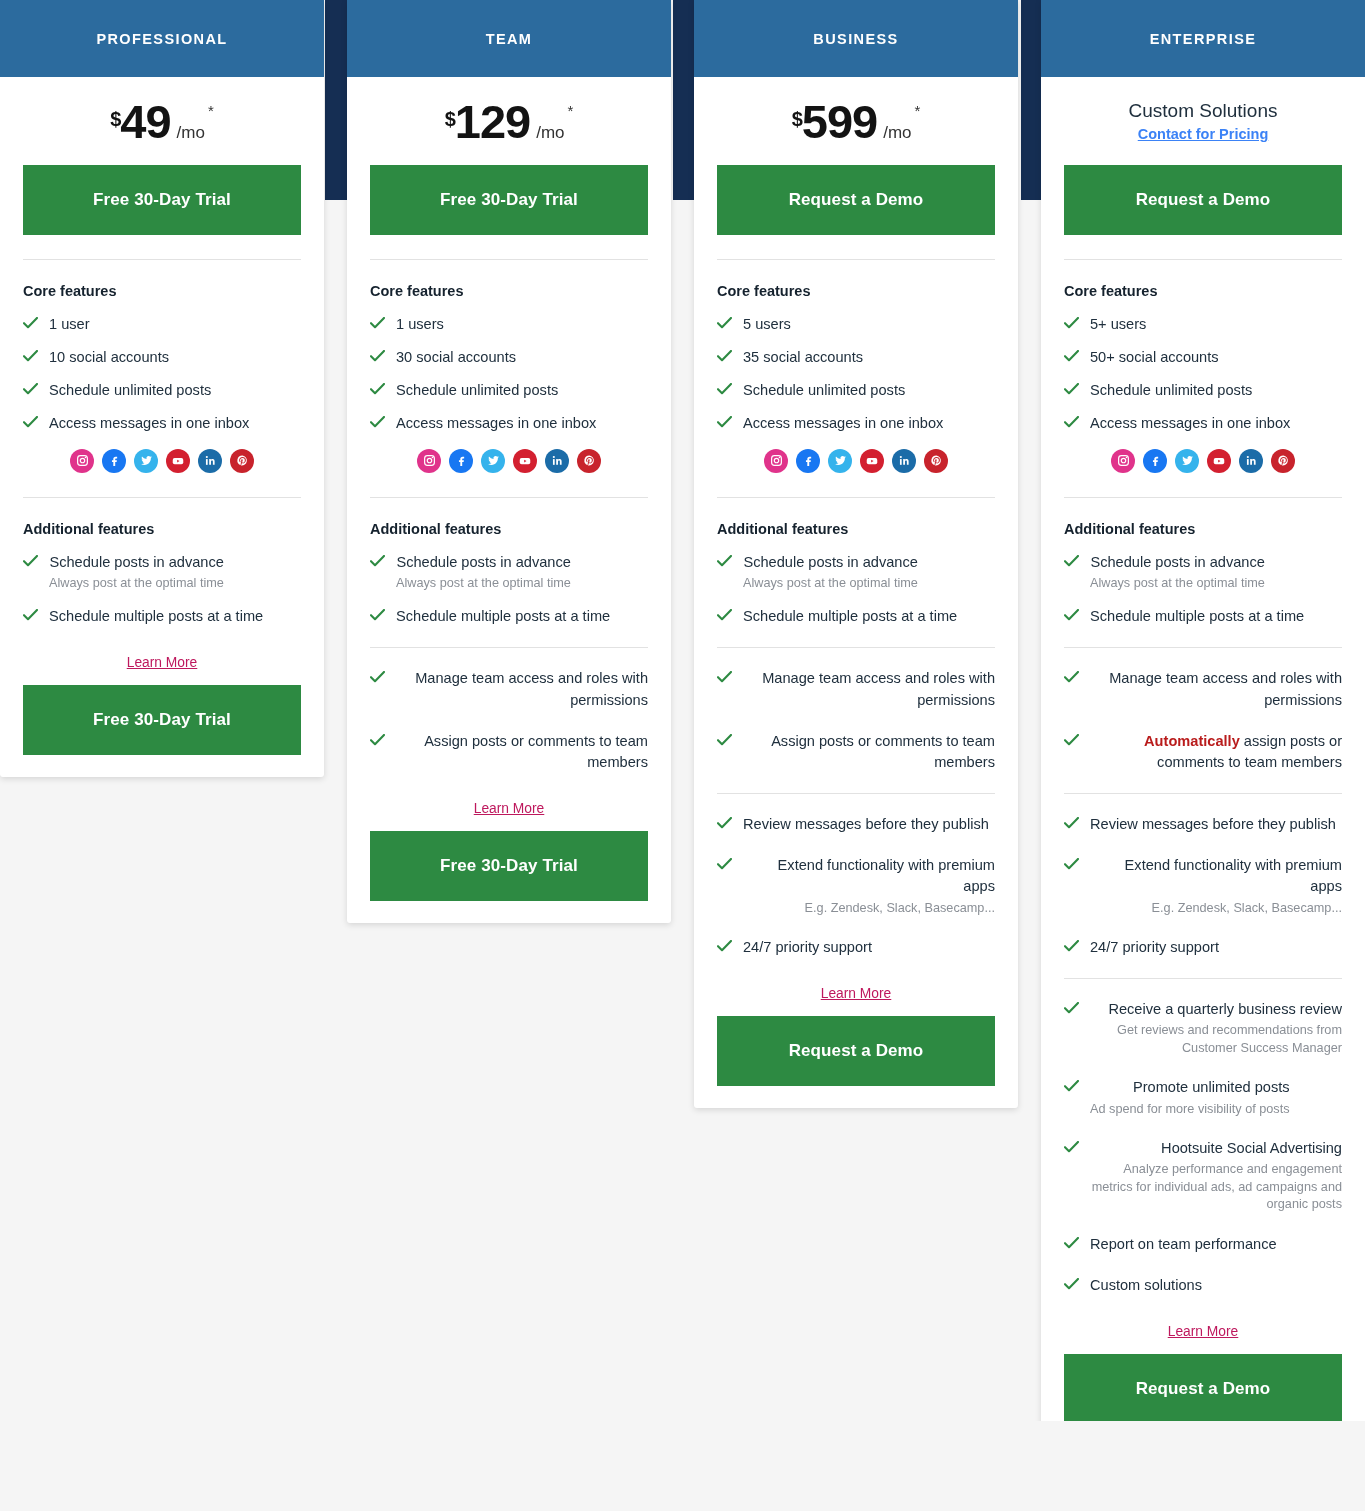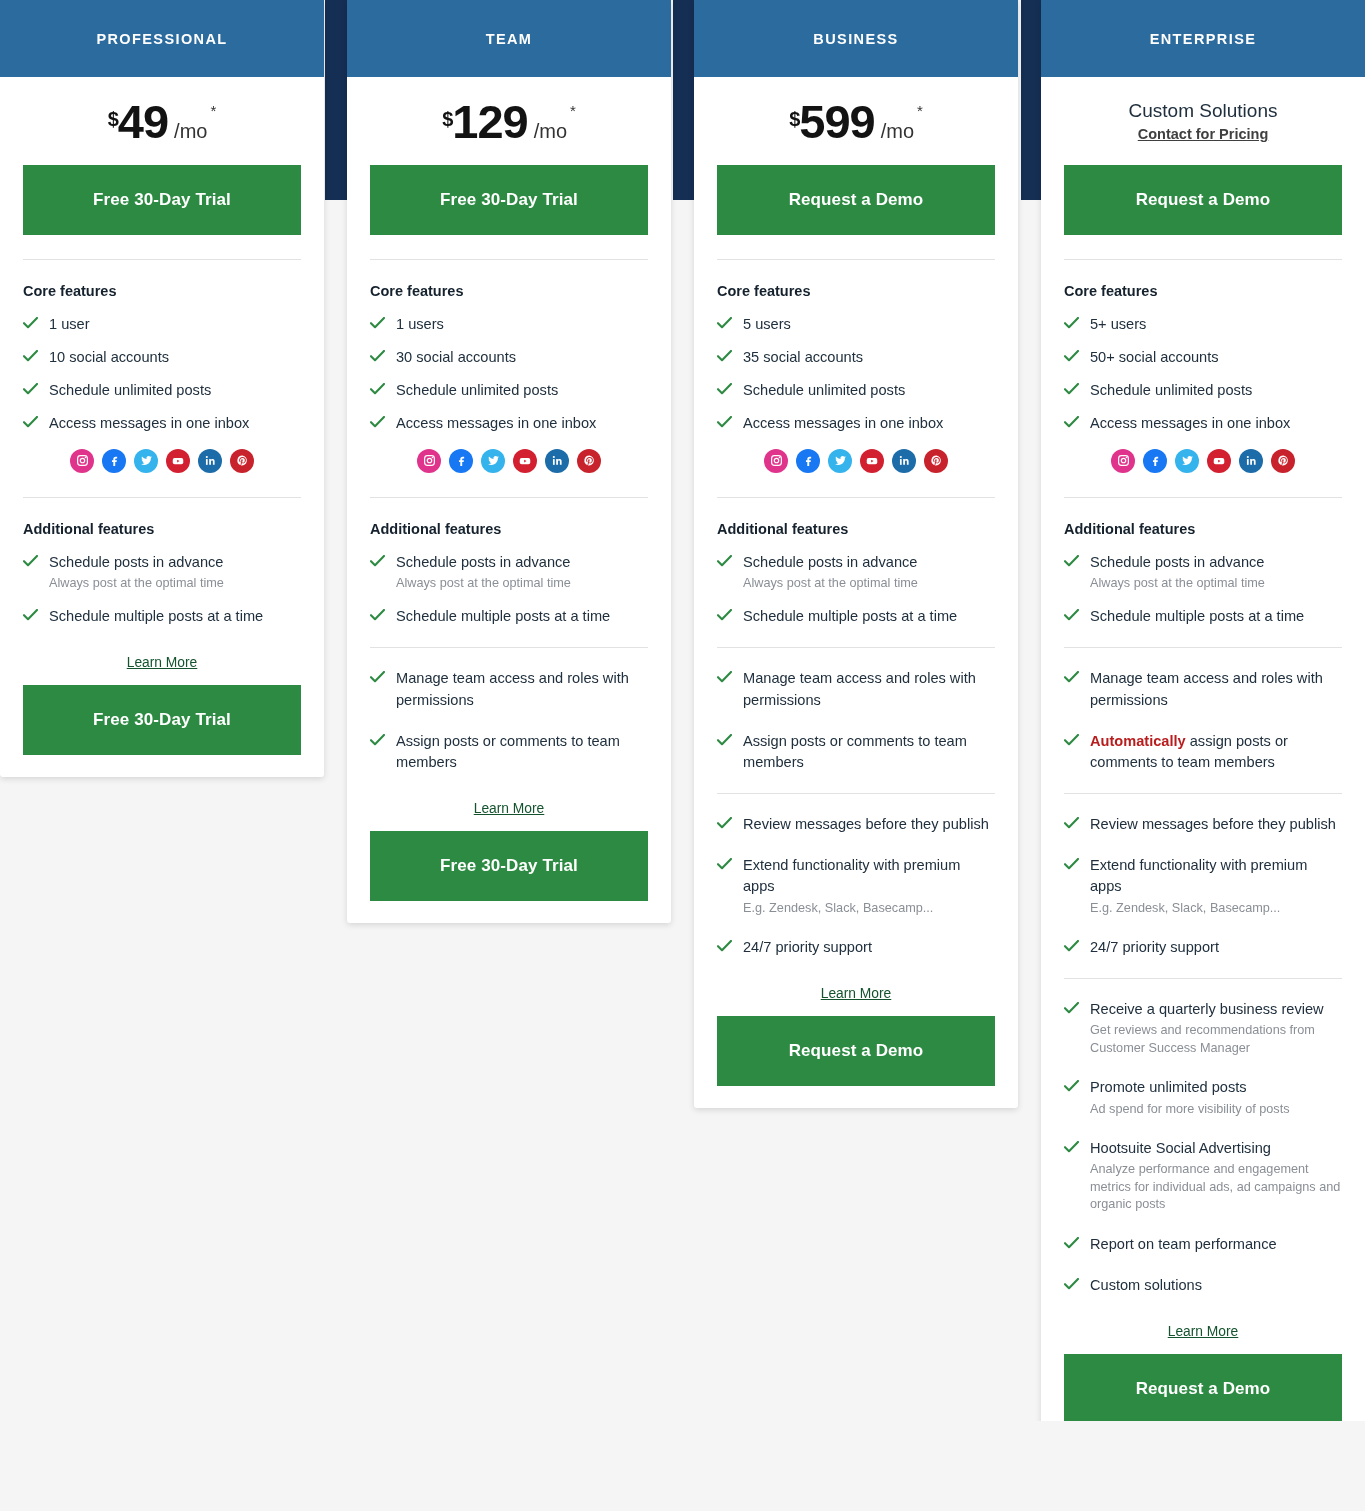--- a/index.html
+++ b/index.html
@@ -84,21 +84,21 @@
     margin-top: 10px;
     letter-spacing: -1px;
   }
   .amount {
     font-size: 47px;
     font-weight: bold;
     letter-spacing: -1px;
     line-height: 1;
   }
   .per {
-    font-size: 20px;
+    font-size: 17px;
     color: #333;
     margin-left: 6px;
     font-weight: 400;
   }
   .asterisk {
     font-size: 15px;
     color: #333;
     margin-left: 3px;
     align-self: flex-start;
     margin-top: 4px;
@@ -113,21 +113,21 @@
     gap: 4px;
   }
   .custom-price .custom-label {
     font-size: 19px;
     color: #20303e;
     font-weight: 400;
   }
   .custom-price .contact-link {
     font-size: 14.5px;
     font-weight: bold;
-    color: #404040;
+    color: #3b82f6;
     text-decoration: underline;
     cursor: pointer;
   }
 
   
   .cta {
     display: block;
     width: 100%;
     background: #2d8a42;
     color: #ffffff;
@@ -172,20 +172,21 @@
     font-size: 15px;
     line-height: 1;
   }
   .check svg { display: block; }
 
   .feat-text {
     font-size: 14.6px;
     color: #20303e;
     line-height: 1.45;
     font-weight: 400;
+    text-align: right;
   }
   .feat-text .hl {
     font-weight: bold;
     color: #b91c1c;
   }
   .feat-sub {
     display: block;
     font-size: 12.7px;
     color: #8a8f96;
     line-height: 1.38;
@@ -212,21 +213,21 @@
   }
   .social svg { display: block; }
 
   
   .learn-more-wrap {
     text-align: center;
     margin: 26px 0 14px 0;
   }
   .learn-more {
     font-size: 13.8px;
-    color: #14532d;
+    color: #be185d;
     text-decoration: underline;
     cursor: pointer;
   }
 
   .gap-divider {
     height: 1px;
     background: #e2e2e2;
     margin: 20px 0 20px 0;
   }
 </style>

